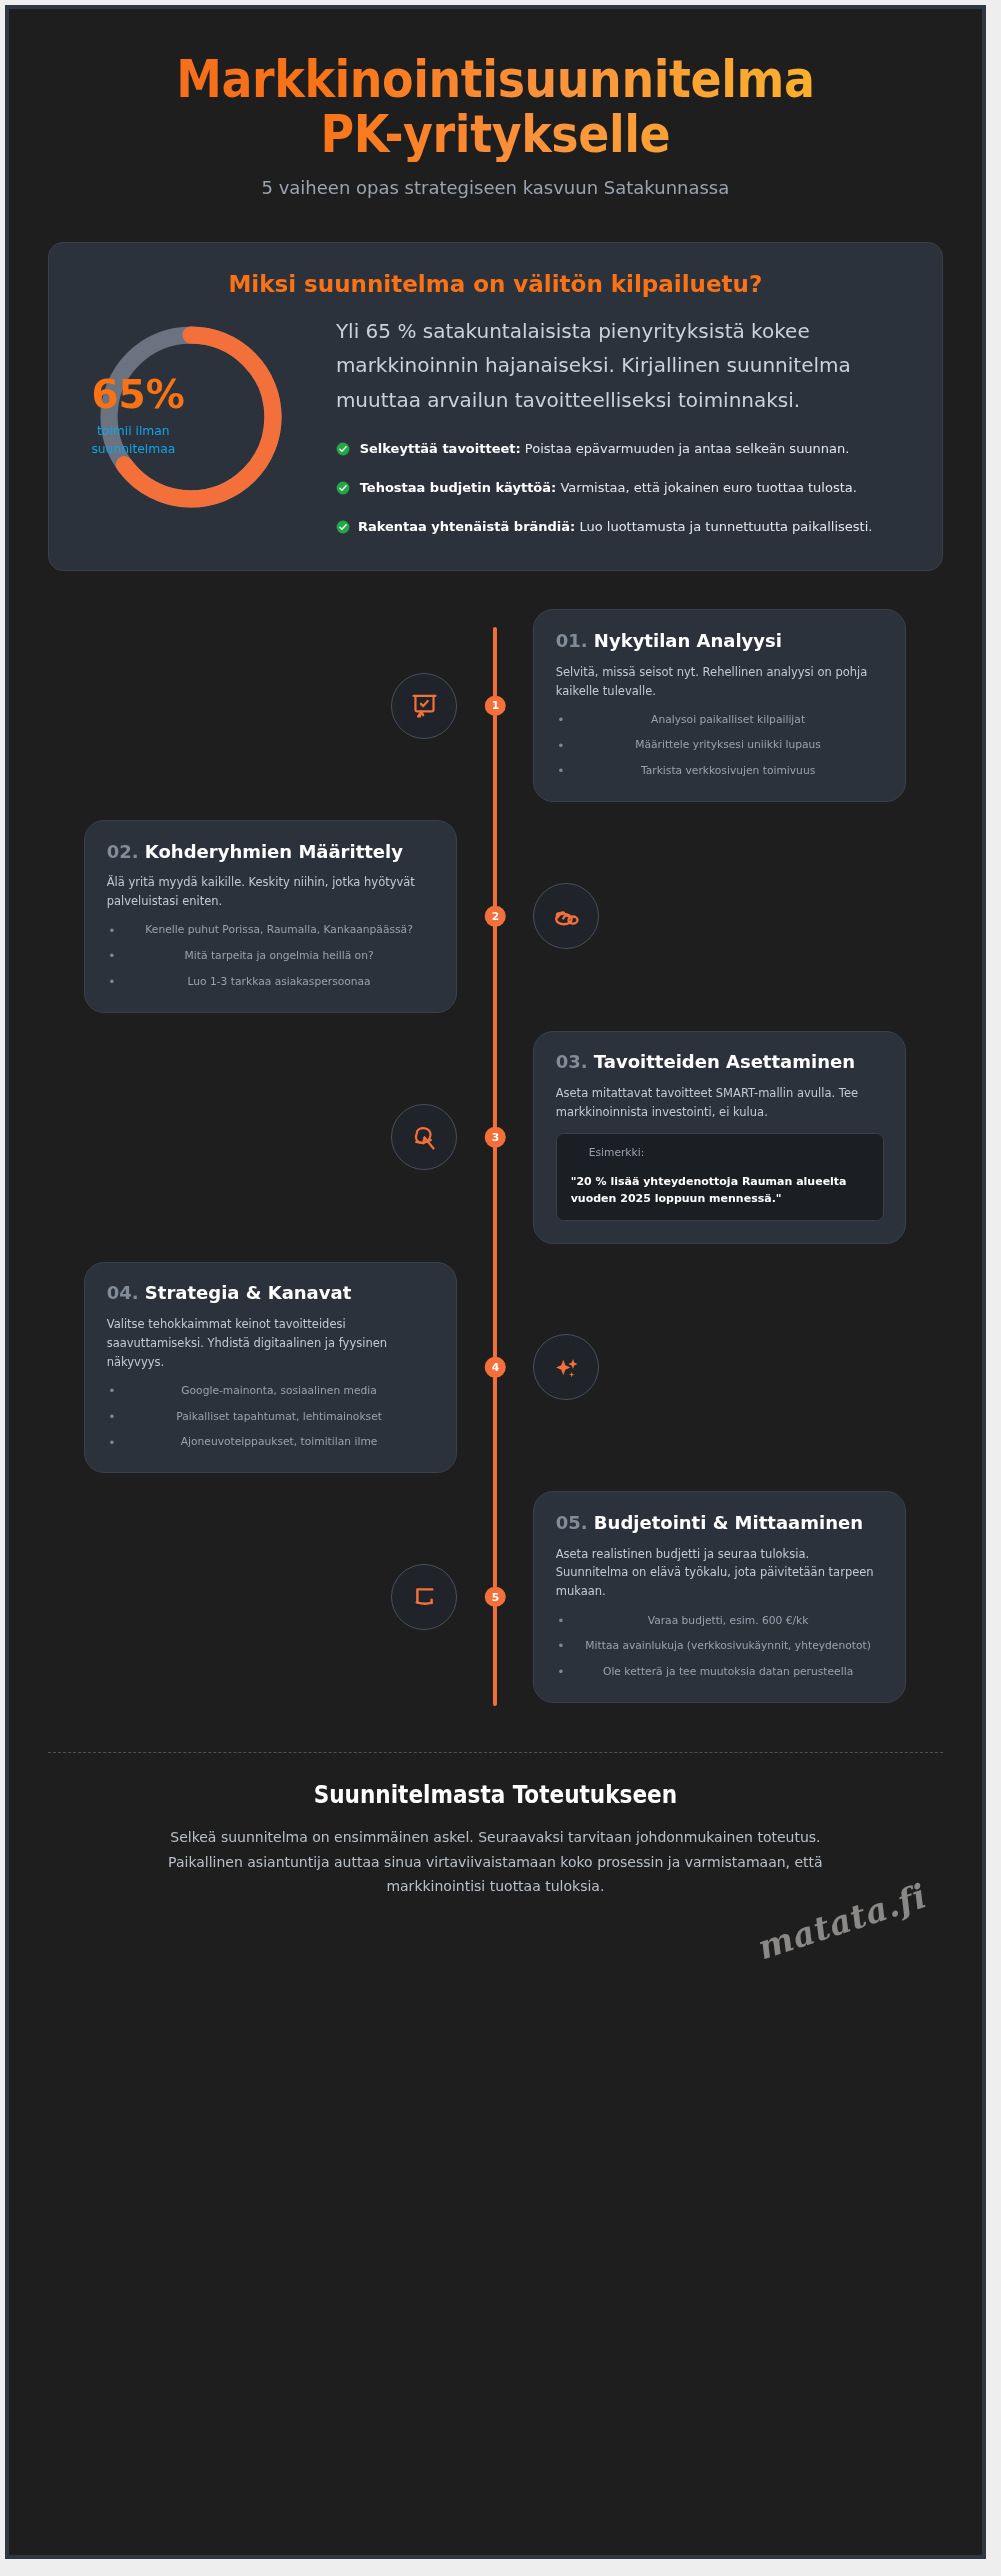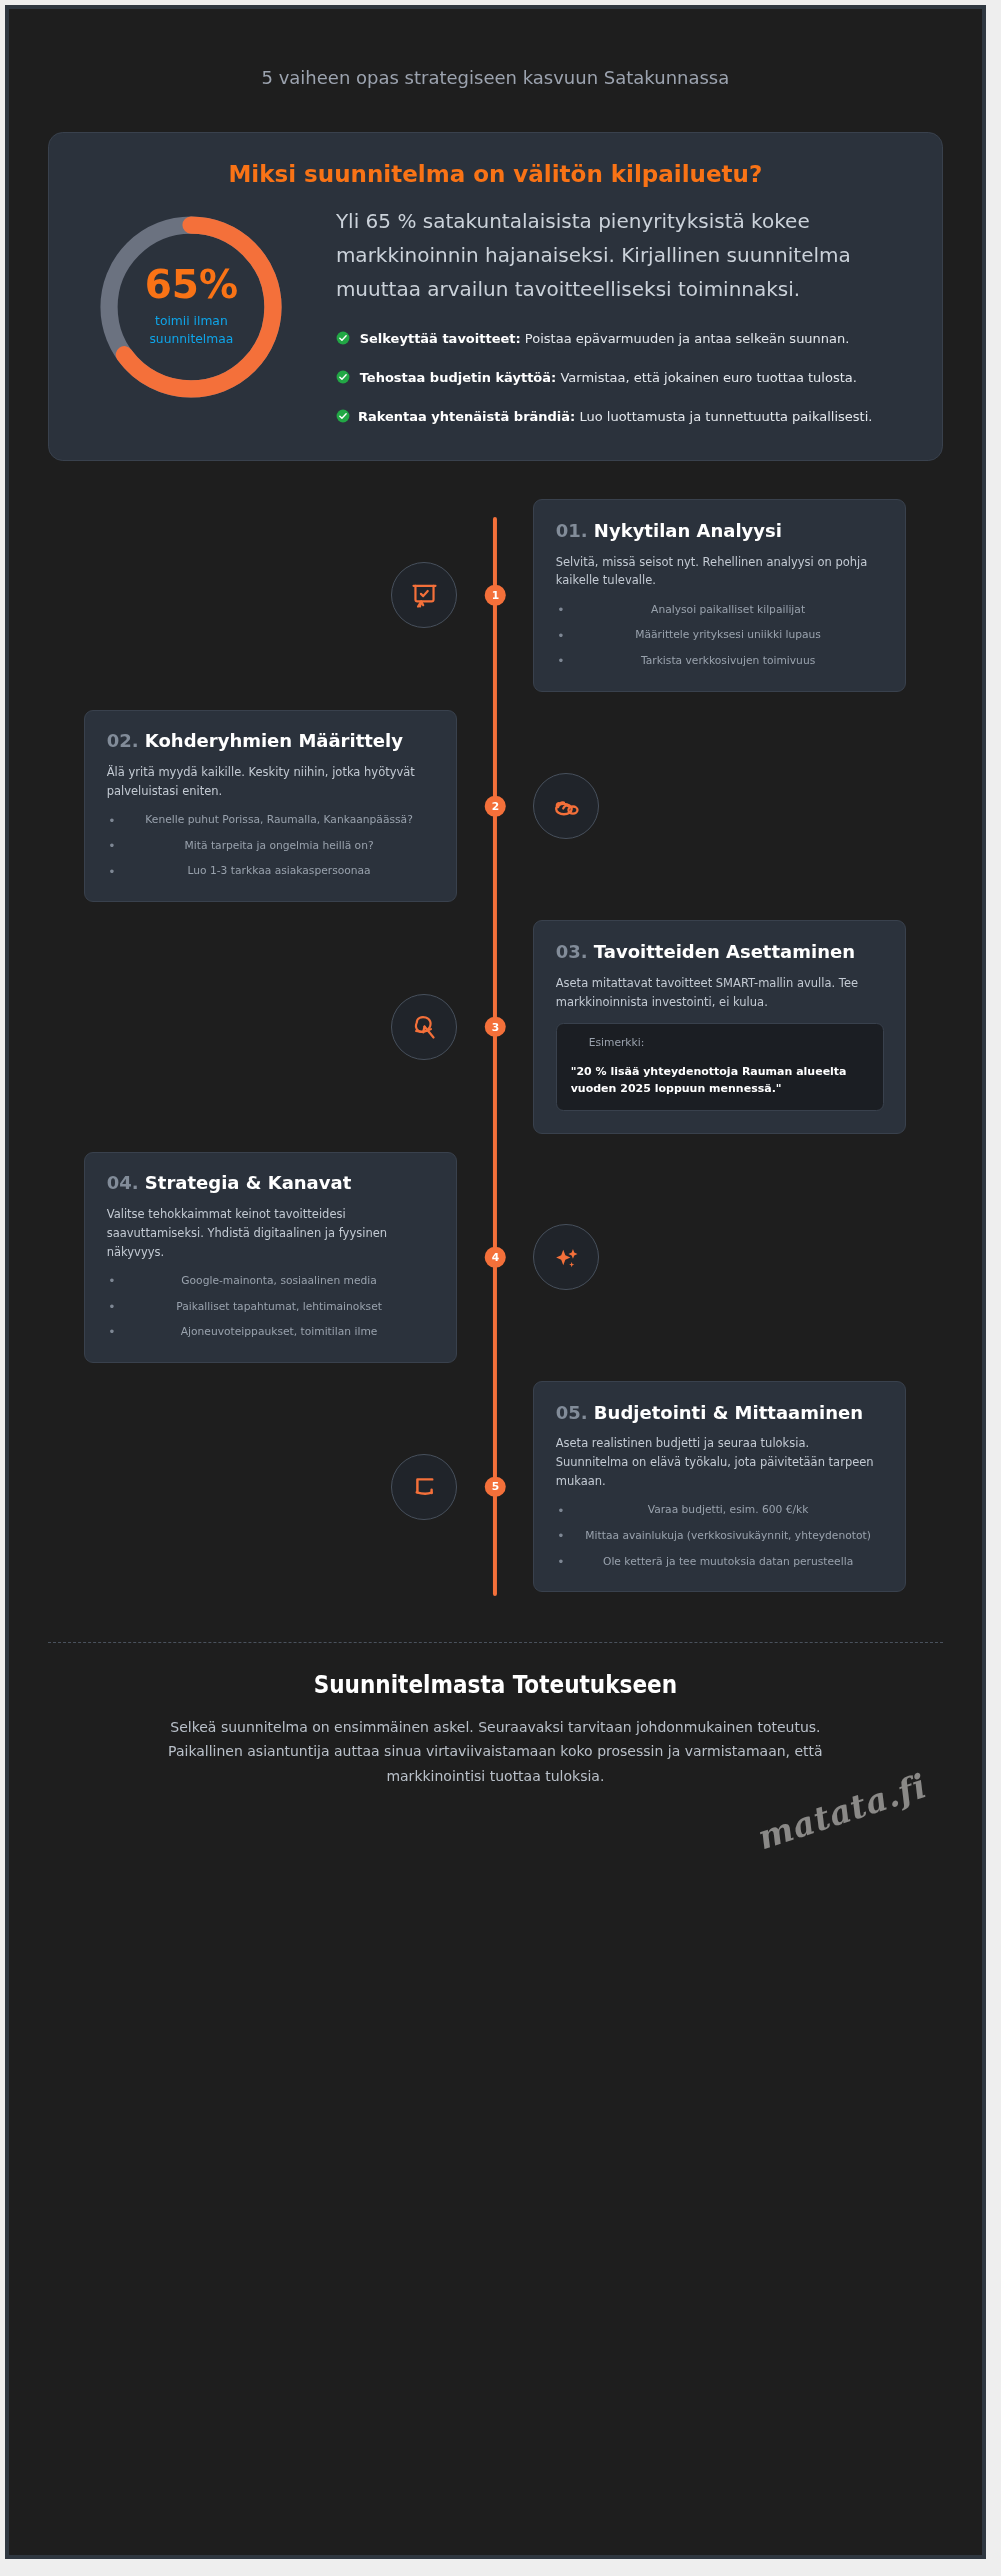--- a/index.html
+++ b/index.html
@@ -86,21 +86,21 @@
     position: relative;
     width: 200px;
     height: 200px;
   }
   .donut svg { display: block; transform: rotate(-90deg); }
   .donut-center {
     position: absolute;
     inset: 0;
     display: flex;
     flex-direction: column;
-    align-items: center;
+    align-items: flex-start;
     justify-content: center;
     text-align: center;
   }
   .donut-pct {
     font-size: 39px;
     font-weight: 700;
     color: #f97316;
     line-height: 1;
     font-family: "DejaVu Sans", sans-serif;
   }
@@ -184,21 +184,21 @@
     display: flex;
     align-items: center;
     justify-content: center;
     flex: 0 0 66px;
   }
   .icon-bubble svg { width: 31px; height: 31px; }
 
   .step-card {
     background: #2b323c;
     border: 0.8px solid #39414d;
-    border-radius: 9px;
+    border-radius: 20px;
     padding: 19.7px 21.3px 21.3px 21.3px;
     width: 100%;
     max-width: 373px;
   }
   .step-title {
     font-size: 18px;
     font-weight: 700;
     color: #ffffff;
     line-height: 1.22;
     margin-bottom: 10.7px;
@@ -314,20 +314,24 @@
     pointer-events: none;
   }
 </style>
 </head>
 <body>
 
 <div class="page-frame">
 <div class="infographic">
 
   <div class="hero">
+    <h1 class="hero-title">
+      <span>Markkinointisuunnitelma</span><br>
+      <span>PK-yritykselle</span>
+    </h1>
     <div class="hero-sub">5 vaiheen opas strategiseen kasvuun Satakunnassa</div>
   </div>
 
   <div class="why-card">
     <div class="why-title">Miksi suunnitelma on välitön kilpailuetu?</div>
     <div class="why-body">
 
       <div class="donut-wrap">
         <div class="donut">
           <svg viewBox="0 0 244 244" width="200" height="200" aria-hidden="true">

